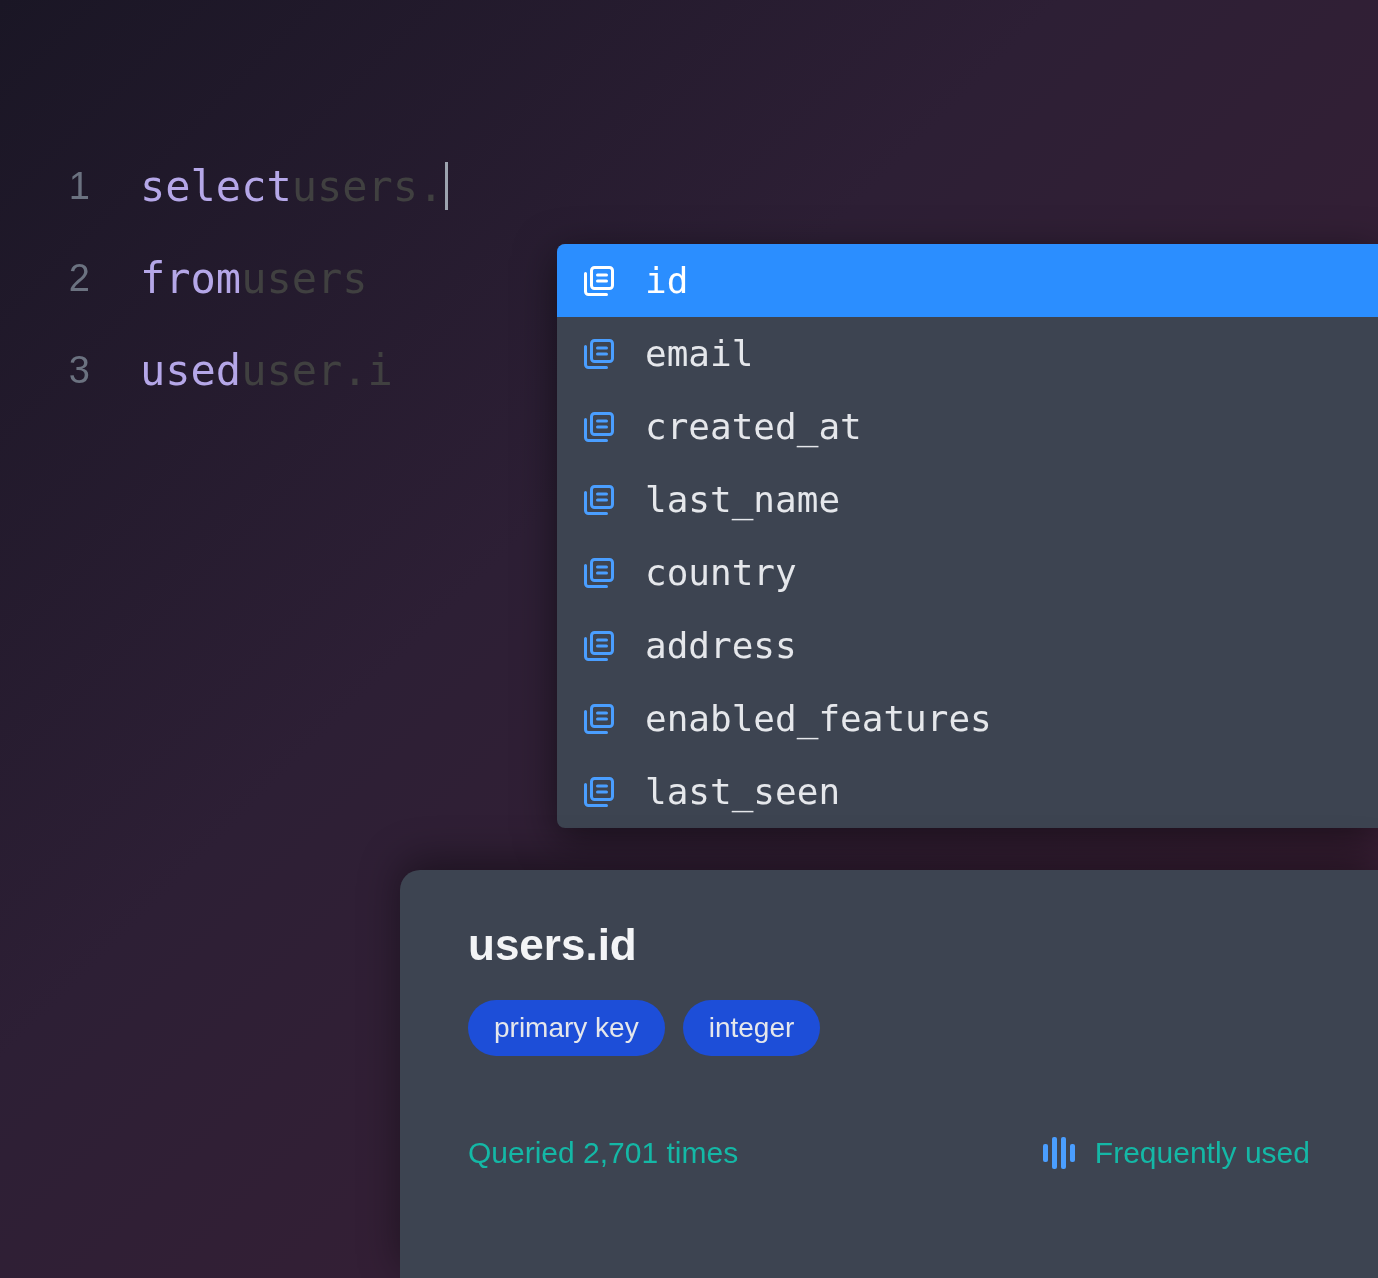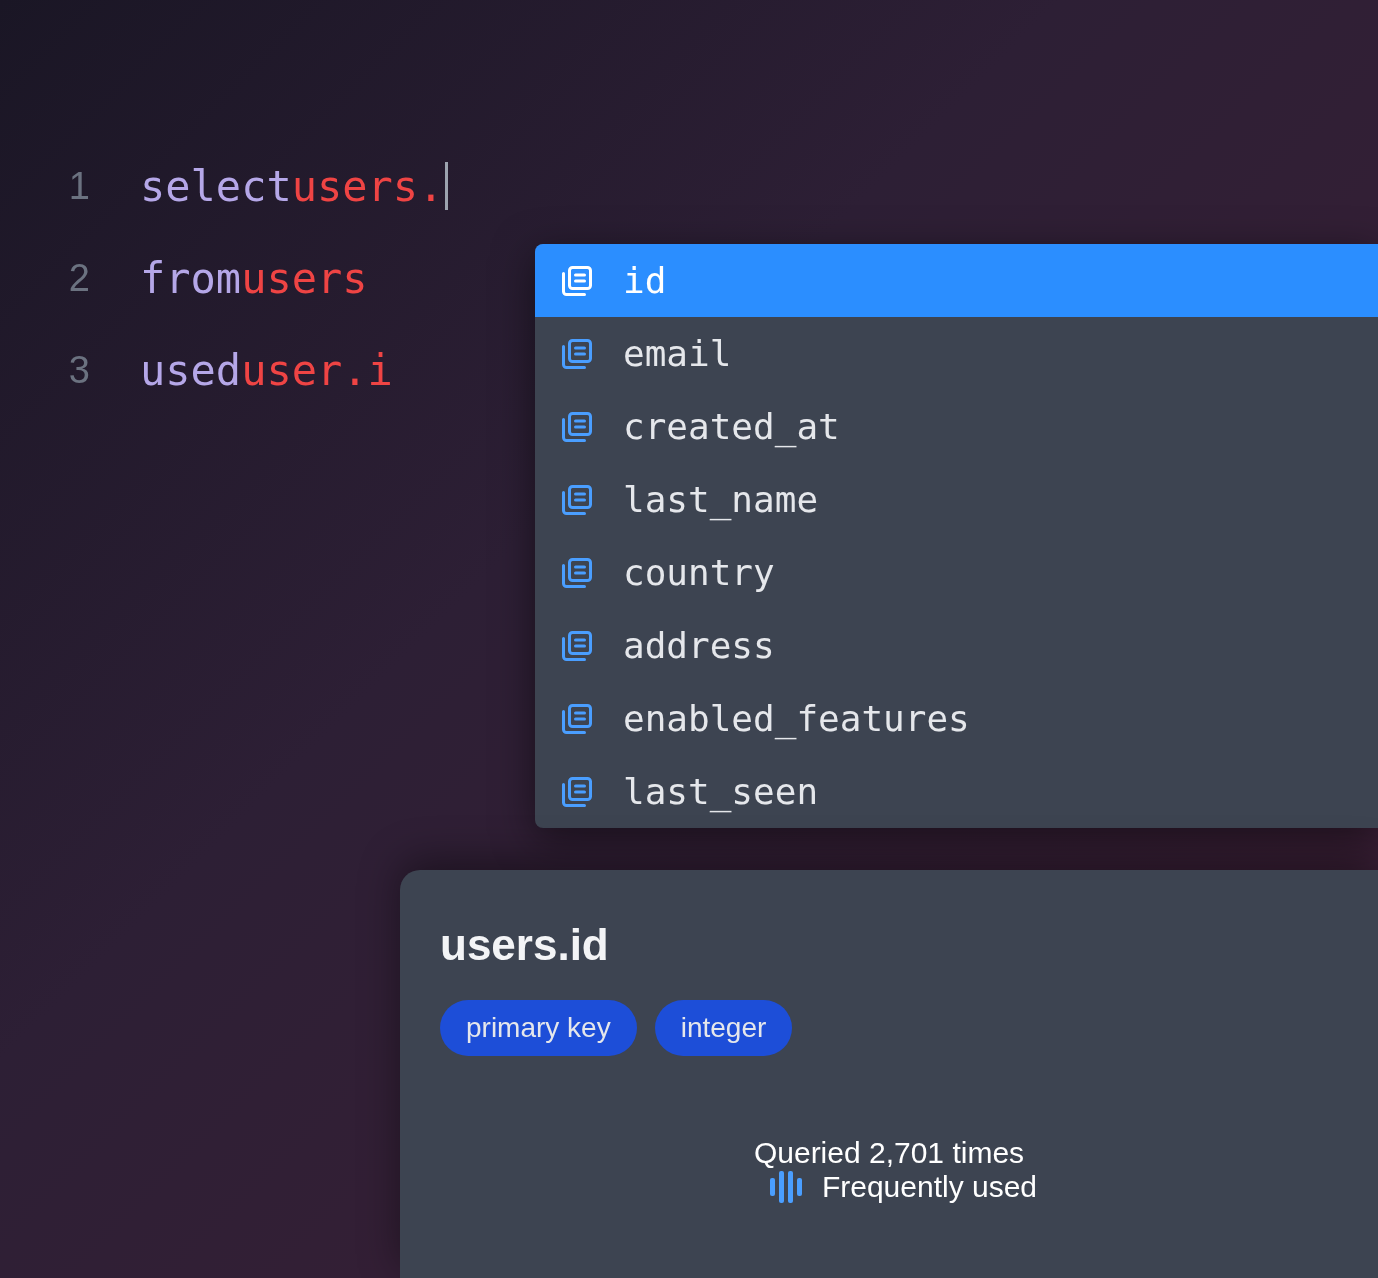--- a/index.html
+++ b/index.html
@@ -36,33 +36,33 @@
     }
     .code-content {
       display: flex;
       align-items: center;
       text-align: center;
     }
     .keyword {
       color: #b5a7e8;
     }
     .identifier {
-      color: #ef4444;
+      color: #404040;
     }
     .cursor {
       display: inline-block;
       width: 3px;
       height: 48px;
       background: #9ca3af;
       margin-left: 2px;
     }
     .autocomplete-popup {
       position: absolute;
       top: 244px;
-      left: 535px;
+      left: 557px;
       right: 0;
       background: #3d4451;
       border-radius: 8px 0 0 8px;
       box-shadow: 0 10px 40px rgba(0,0,0,0.5);
       overflow: hidden;
     }
     .autocomplete-item {
       display: flex;
       align-items: center;
       height: 73px;
@@ -90,21 +90,21 @@
     }
     .detail-panel {
       position: absolute;
       top: 870px;
       left: 400px;
       right: 0;
       bottom: 0;
       background: #3d4451;
       border-radius: 20px 0 0 0;
       box-shadow: 0 -10px 40px rgba(0,0,0,0.4);
-      padding: 50px 40px;
+      padding: 50px 68px;
       font-family: -apple-system, BlinkMacSystemFont, sans-serif;
     }
     .detail-title {
       color: #f3f4f6;
       font-size: 44px;
       font-weight: 600;
       margin-bottom: 30px;
     }
     .detail-badges {
       display: flex;
@@ -115,24 +115,23 @@
       background: #1d4ed8;
       color: #e5e7eb;
       font-size: 28px;
       padding: 12px 26px;
       border-radius: 100px;
     }
     .detail-footer {
       display: flex;
       align-items: center;
       justify-content: space-between;
-      color: #ffffff;
+      color: #14b8a6;
       font-size: 30px;
       font-weight: 500;
-      flex-direction: column;
     }
     .footer-left {
       display: flex;
       align-items: center;
     }
     .footer-right {
       display: flex;
       align-items: center;
       gap: 20px;
       margin-left: 29px;

